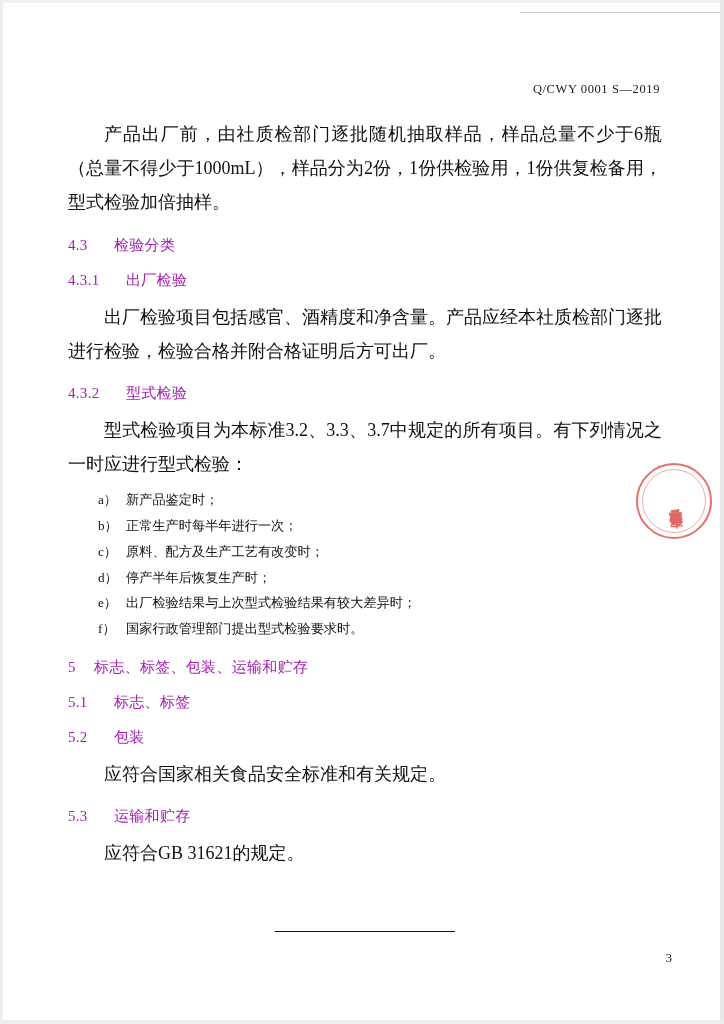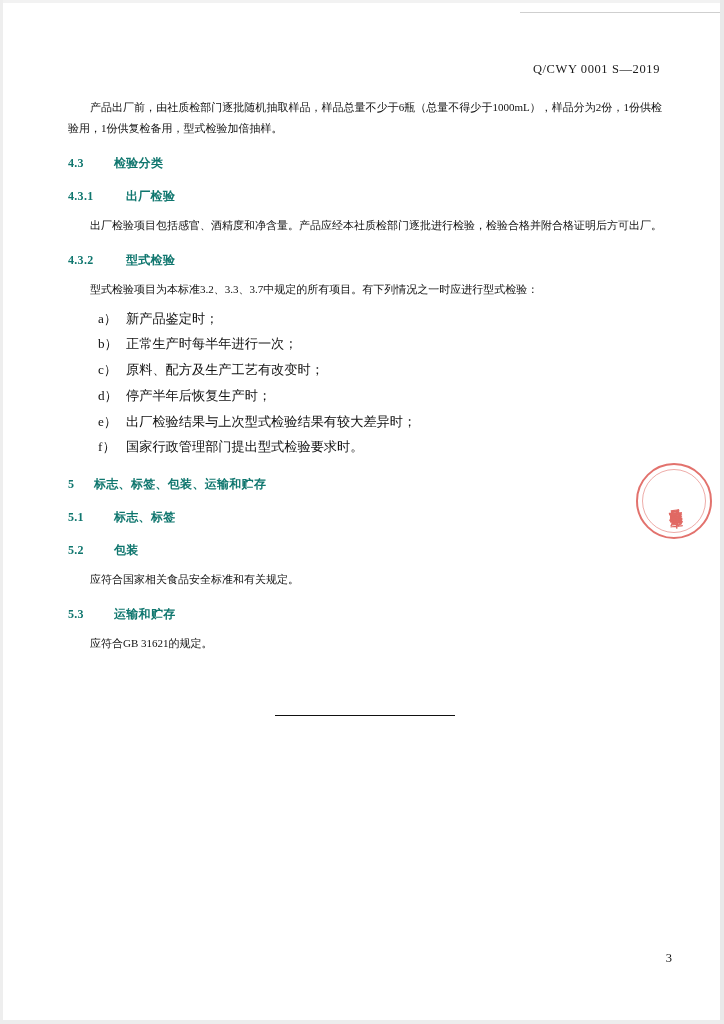--- a/index.html
+++ b/index.html
@@ -47,56 +47,56 @@
     position: absolute;
     top: 12px;
     left: 520px;
     width: 200px;
     height: 1px;
     background: #cfcfcf;
   }
 
   .content {
     position: absolute;
-    top: 62px;
+    top: 82px;
     left: 68px;
     width: 594px;
   }
 
   .header-code {
     text-align: right;
     font-family: "Liberation Serif", serif;
     font-size: 12.5px;
     letter-spacing: 0.6px;
     color: #1a1a1a;
     padding-right: 2px;
     margin-bottom: 20px;
   }
 
   h2.clause {
     margin: 16px 0 10px 0;
-    font-size: 12px;
-    font-weight: bold;
-    color: #0f766e;
+    font-size: 15px;
+    font-weight: normal;
+    color: #a21caf;
     letter-spacing: 0.3px;
   }
   h2.clause .num {
     display: inline-block;
     min-width: 46px;
   }
   h2.clause.lvl3 .num {
     min-width: 58px;
   }
   h2.clause.lvl1 .num {
     min-width: 26px;
   }
 
   p.para {
     margin: 0 0 6px 0;
-    font-size: 11px;
+    font-size: 18px;
     line-height: 1.9;
     color: #111111;
     text-indent: 2em;
     text-align: justify;
     text-justify: inter-ideograph;
   }
 
   ul.list {
     list-style: none;
     margin: 4px 0 6px 0;

